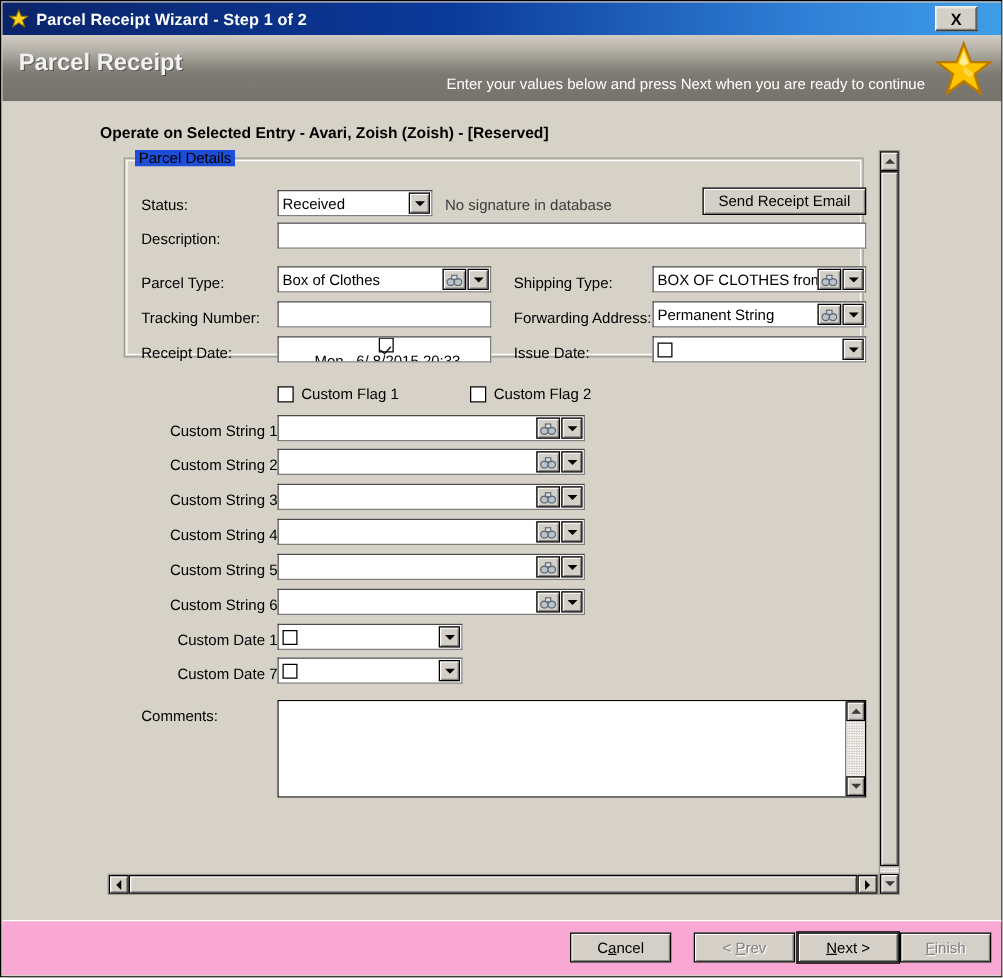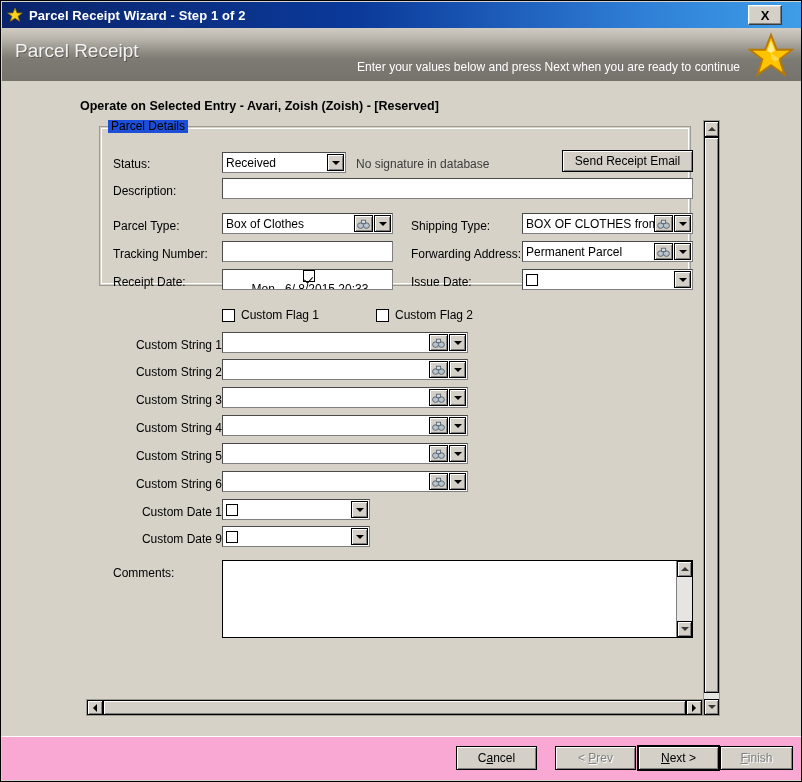--- a/index.html
+++ b/index.html
@@ -68,21 +68,21 @@
     left: 1px; top: 27px;
     width: 800px; height: 53px;
     background: linear-gradient(to bottom, #d0ccc4 0%, #b6b2aa 22%, #8b8880 48%, #7d7a73 60%, #76736c 100%);
     box-sizing: border-box;
     overflow: hidden;
   }
   .banner-title {
     position: absolute;
     left: 13px; top: 12px;
     font-size: 19px;
-    font-weight: normal;
+    font-weight: bold;
     color: #f2f2f2;
     text-shadow: 1px 1px 0 rgba(0,0,0,0.35);
     white-space: nowrap;
   }
   .banner-sub {
     position: absolute;
     right: 62px; bottom: 7px;
     font-size: 12px;
     color: #ffffff;
     white-space: nowrap;
@@ -462,21 +462,21 @@
               <span class="tri"></span>
             </span>
         </div>
 
         <div class="lbl" style="left:27px; top:127px;">Tracking Number:</div>
         <div class="field field-flat" style="left:136px; top:121px; width:171px; height:21px;">
           <span class="field-txt"></span>
         </div>
         <div class="lbl" style="left:325px; top:127px;">Forwarding Address:</div>
         <div class="field field-flat" style="left:436px; top:121px; width:171px; height:21px;">
-          <span class="field-txt">Permanent Parcel</span>
+          <span class="field-txt">Permanent String</span>
           <span class="look-btn">
             <svg width="13" height="10" viewBox="0 0 13 10">
               <ellipse cx="3.6" cy="6.6" rx="3" ry="2.8" fill="#b9c3cc" stroke="#5a6672" stroke-width="1"></ellipse>
               <ellipse cx="9.4" cy="6.6" rx="3" ry="2.8" fill="#b9c3cc" stroke="#5a6672" stroke-width="1"></ellipse>
               <rect x="4.4" y="1.2" width="4.2" height="3.2" fill="#d6dde3" stroke="#5a6672" stroke-width="0.9"></rect>
             </svg>
           </span>
           <span class="arrow-btn">
               <span class="tri"></span>
             </span>
@@ -600,21 +600,21 @@
 
         <div class="lbl lbl-right" style="left:16px; top:385px; width:120px;">Custom Date 1</div>
         <div class="field field-flat" style="left:136px; top:379px; width:148px; height:21px;">
           <span class="datechk"></span>
           <span class="date-txt"></span>
           <span class="arrow-btn">
               <span class="tri"></span>
             </span>
         </div>
 
-        <div class="lbl lbl-right" style="left:16px; top:412px; width:120px;">Custom Date 9</div>
+        <div class="lbl lbl-right" style="left:16px; top:412px; width:120px;">Custom Date 7</div>
         <div class="field field-flat" style="left:136px; top:406px; width:148px; height:21px;">
           <span class="datechk"></span>
           <span class="date-txt"></span>
           <span class="arrow-btn">
               <span class="tri"></span>
             </span>
         </div>
 
         <div class="lbl" style="left:27px; top:446px;">Comments:</div>
         <div class="textarea-box" style="left:136px; top:440px; width:471px; height:78px;">

